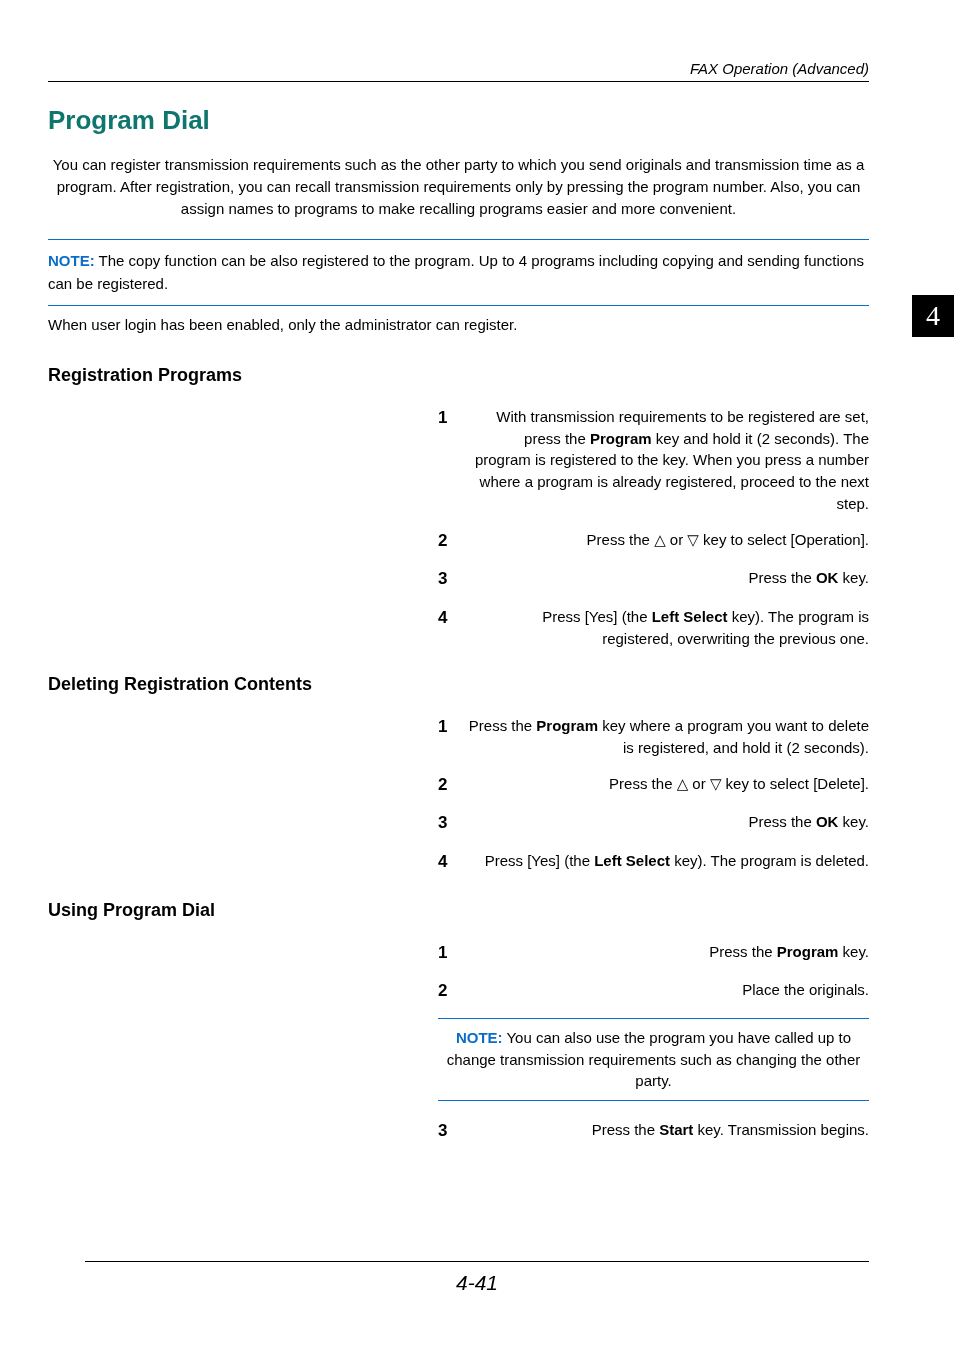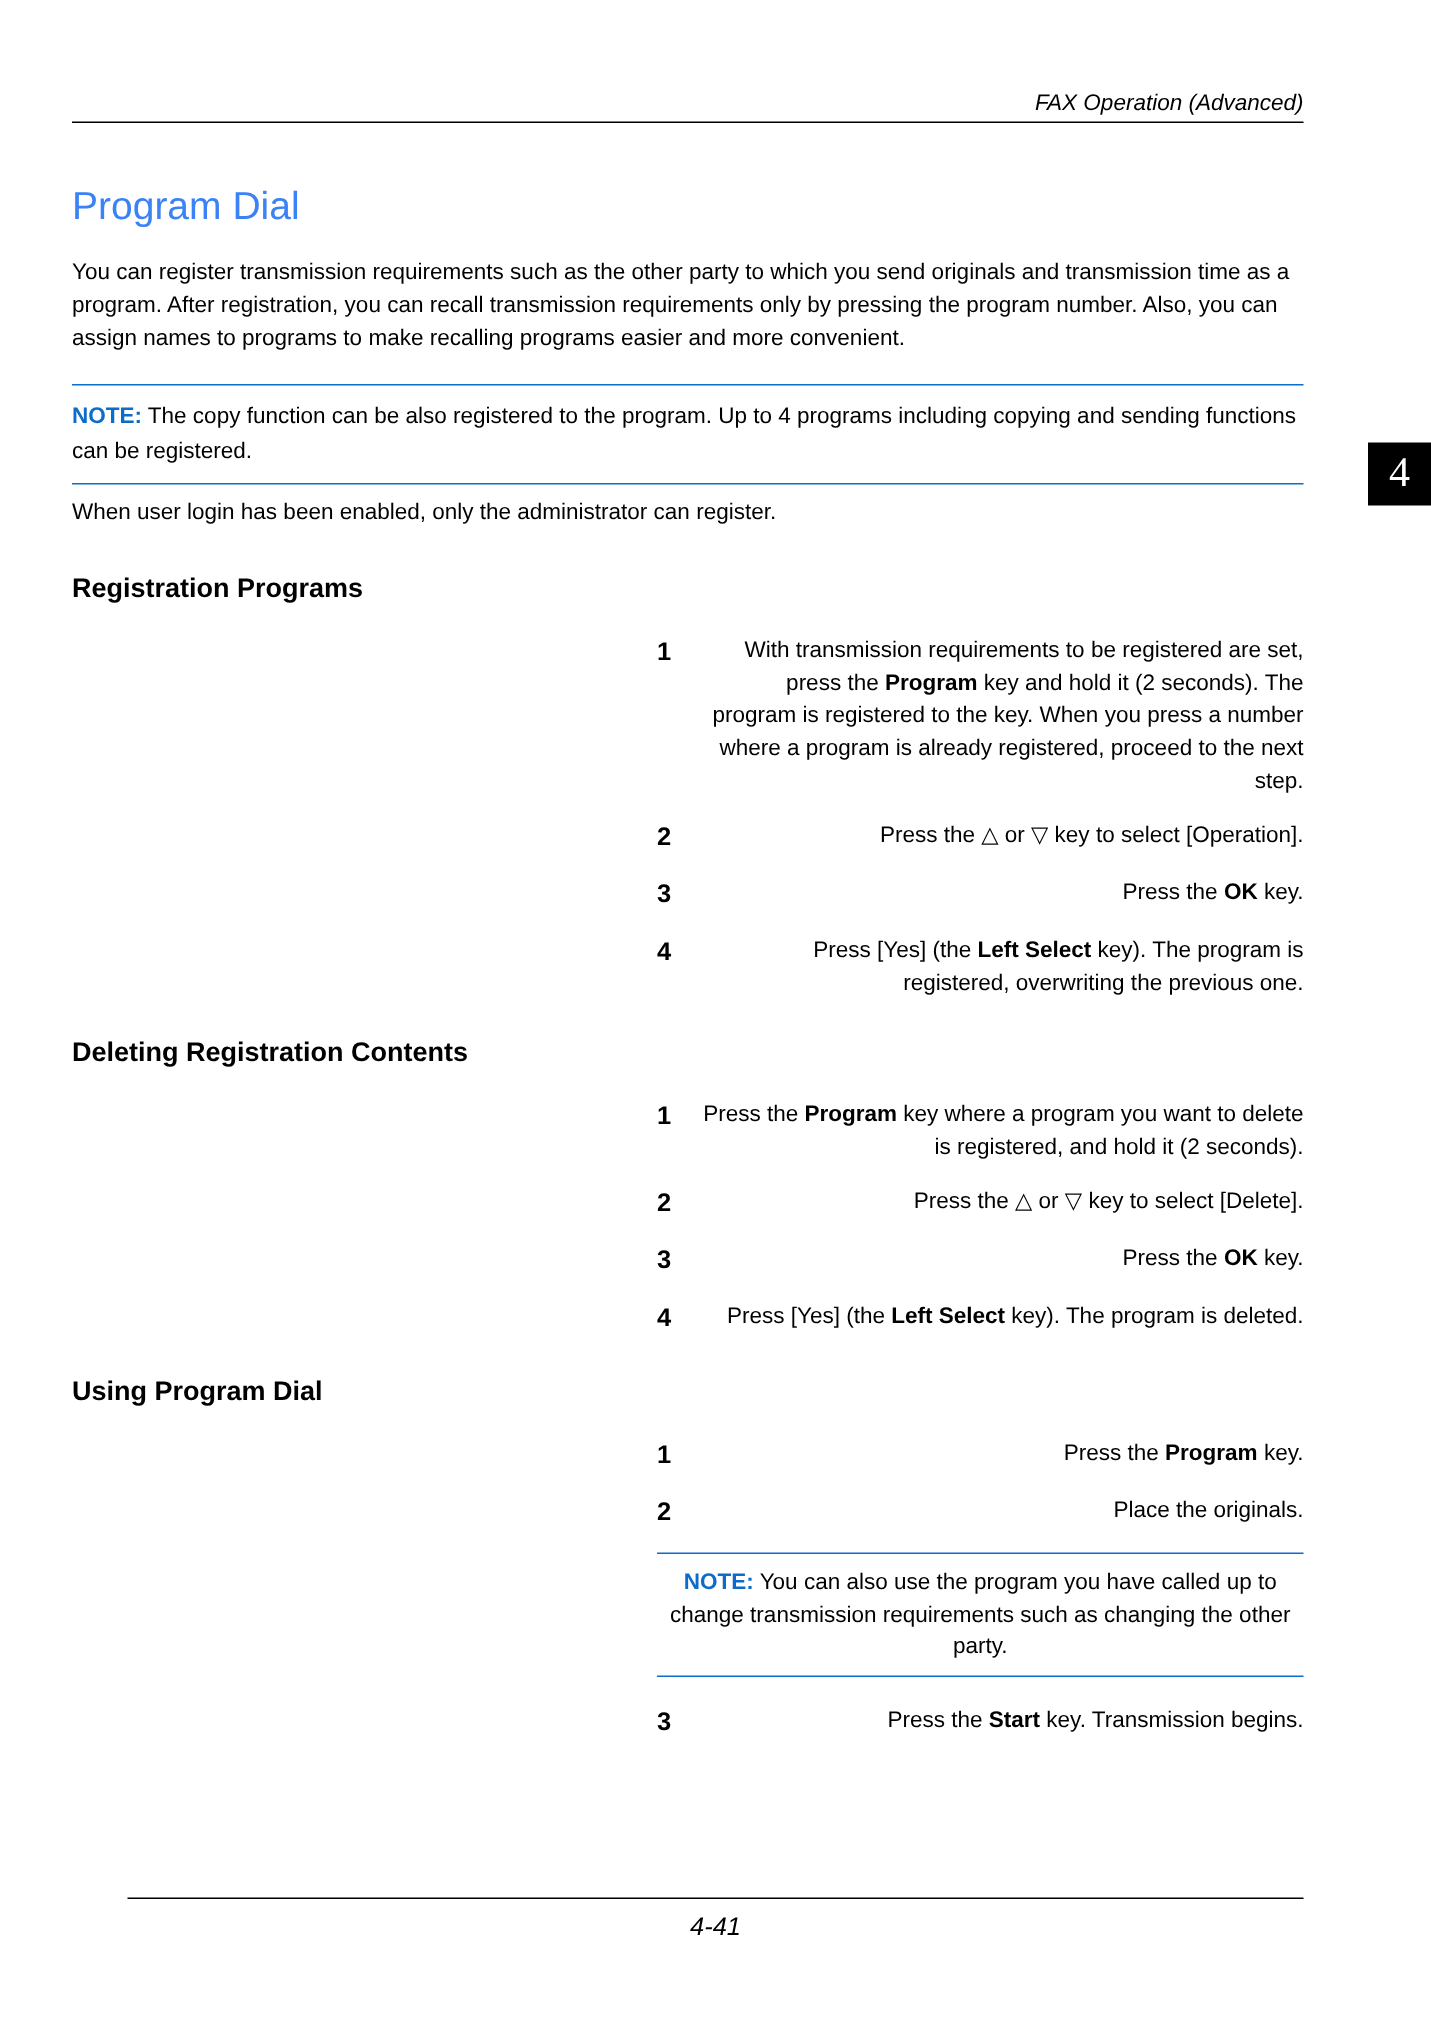--- a/index.html
+++ b/index.html
@@ -13,34 +13,34 @@
     position: absolute;
     right: 0;
     top: 295px;
     width: 42px; height: 42px;
     background: #000;
     color: #fff;
     font-size: 28px;
     display: flex; align-items: center; justify-content: center;
     font-family: "Times New Roman", serif;
   }
-  .main-title { color: #3b82f6; font-size: 26px; font-weight: normal; margin-top: 40px; margin-bottom: 18px; }
-  .intro { font-size: 15px; line-height: 1.45; margin-bottom: 20px; }
+  .main-title { color: #0f766e; font-size: 26px; font-weight: bold; margin-top: 23px; margin-bottom: 18px; }
+  .intro { font-size: 15px; line-height: 1.45; margin-bottom: 20px; text-align: center; }
   .note-block { border-top: 1px solid #0b6cc9; border-bottom: 1px solid #0b6cc9; padding: 10px 0 10px 0; margin-bottom: 8px; }
   .note-label { color: #0b6cc9; font-weight: bold; }
   .note-text { font-size: 15px; line-height: 1.5; }
   .after-note { font-size: 15px; line-height: 1.5; margin-bottom: 28px; }
   .subhead { font-weight: bold; font-size: 18px; margin-top: 25px; margin-bottom: 20px; }
   .steps-wrap { margin-left: 390px; }
   .step { display: flex; font-size: 15px; line-height: 1.45; margin-bottom: 14px; }
   .step-num { font-weight: bold; width: 30px; flex-shrink: 0; font-size: 17px; }
   .step-body { flex: 1; text-align: right; }
   .tri-up, .tri-down { font-family: Arial, sans-serif; }
   .inner-note { border-top: 1px solid #0b6cc9; border-bottom: 1px solid #0b6cc9; padding: 8px 0; margin: 10px 0 18px 0; font-size: 15px; line-height: 1.45; text-align: center; }
-  .footer { position: absolute; bottom: 55px; left: 0; width: 954px; text-align: center; font-style: italic; font-size: 17px; }
+  .footer { position: absolute; bottom: 55px; left: 0; width: 954px; text-align: center; font-style: italic; font-size: 21px; }
   .footer::before {
     content: "";
     display: block;
     position: absolute;
     left: 85px; right: 85px; top: -10px;
     border-top: 1px solid #000;
   }
   b { font-weight: bold; }
 </style>
 </head>

